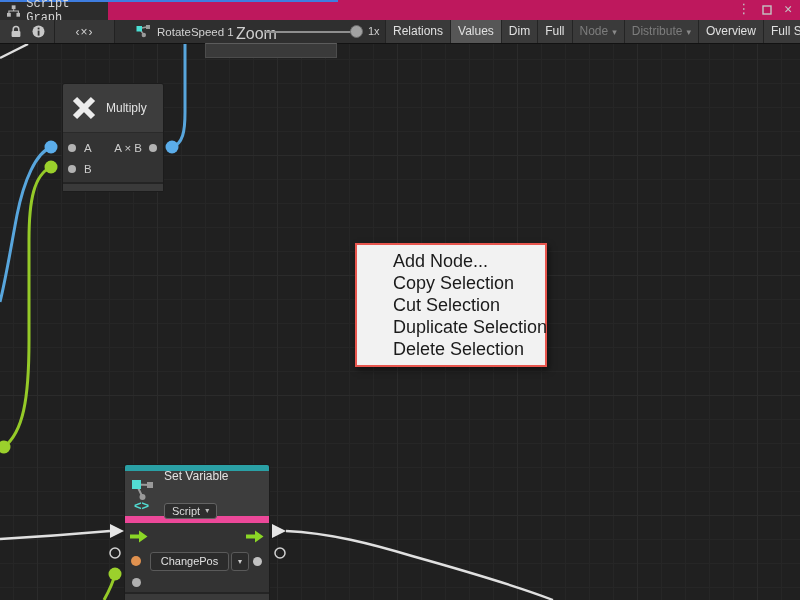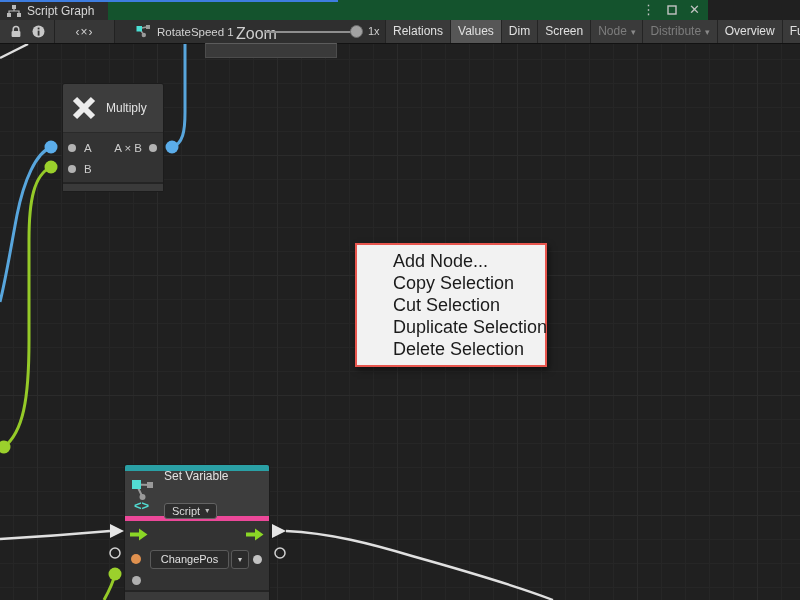--- a/index.html
+++ b/index.html
@@ -1,21 +1,21 @@
 <!DOCTYPE html>
 <html><head>
 <meta charset="utf-8">
 <style>
   * { margin:0; padding:0; box-sizing:border-box; }
   body { background:#111; font-family:"Liberation Sans", sans-serif; }
   .stage { position:relative; width:800px; height:600px; overflow:hidden;
            background:#202020; color:#ddd; font-size:12px; -webkit-font-smoothing:antialiased; }
 
   
-  .tabbar { position:absolute; left:0; top:0; width:708px; height:20px; background:#14532d; z-index:6; }
+  .tabbar { position:absolute; left:0; top:0; width:800px; height:20px; background:#be185d; z-index:6;font-family:Liberation Mono, monospace; }
   .tab-accent { position:absolute; left:0; top:0; width:338px; height:2px; background:#3e7de0; }
   .tab { position:absolute; left:0; top:2px; width:108px; height:18px; background:#2c2c2c;
          display:flex; align-items:center; padding-left:7px; gap:6px; color:#d6d6d6; }
   .win-controls { position:absolute; right:8px; top:0; height:20px; display:flex; align-items:center;
                   gap:12px; color:#c4c4c4; }
   .win-controls .glyph { font-size:13px; line-height:20px; cursor:default; }
 
   
   .toolbar { position:absolute; left:0; top:20px; width:800px; height:24px; background:#2f2f2f;
              border-bottom:1px solid #121212; z-index:6; font-size:12px; }
@@ -70,21 +70,21 @@
   .node-multiply .node-footer { height:9px; }
 
   .node-setvar { left:125px; top:421px; width:144px; height:190px; }
   .teal-bar { height:6px; background:#2aa0a5; border-radius:2px 2px 0 0; }
   .node-setvar .node-header { height:45px; padding-left:6px; gap:7px; border-radius:0; }
   .sv-col { display:flex; flex-direction:column; gap:20px; }
   .sv-title { color:#e2e2e2; font-size:12px; }
   .dropdown { display:inline-flex; align-items:center; gap:5px; background:#2d2d2d; border:1px solid #636363;
               border-radius:3px; padding:1px 7px; color:#dcdcdc; font-size:11px; width:max-content; }
   .dropdown .dd { font-size:8px; color:#bbb; }
-  .node-setvar .node-body { border-top:5px solid #ec4899; }
+  .node-setvar .node-body { border-top:7px solid #ec4899; }
   .flow-row { height:26px; display:flex; align-items:center; justify-content:space-between; padding:0 5px; }
   .val-row { height:24px; display:flex; align-items:center; }
   .dot-orange { width:10px; height:10px; border-radius:50%; background:#e0914f; margin-left:6px; }
   .var-dropdown { margin-left:9px; height:19px; width:79px; background:#2b2b2b; border:1px solid #5a5a5a;
                   border-radius:3px; color:#e0e0e0; font-size:11px; display:flex; align-items:center;
                   justify-content:center; }
   .var-dd-btn { margin-left:2px; height:19px; width:18px; background:#2b2b2b; border:1px solid #5a5a5a;
                 border-radius:3px; display:flex; align-items:center; justify-content:center;
                 font-size:8px; color:#ccc; }
   .dot-gray-r { width:9px; height:9px; border-radius:50%; background:#c2c2c2; margin-left:auto; margin-right:7px; }
@@ -151,21 +151,21 @@
       </div>
       <span class="zoom-label">Zoom</span>
       <div class="zoom-track"></div>
       <div class="zoom-knob"></div>
       <span class="zoom-value">1x</span>
     </div>
     <div class="tb-buttons">
       <div class="tb-btn"><span>Relations</span></div>
       <div class="tb-btn active"><span>Values</span></div>
       <div class="tb-btn"><span>Dim</span></div>
-      <div class="tb-btn"><span>Screen</span></div>
+      <div class="tb-btn"><span>Full</span></div>
       <div class="tb-btn disabled">
         <span>Node</span><span class="dd">▾</span>
       </div>
       <div class="tb-btn disabled">
         <span>Distribute</span><span class="dd">▾</span>
       </div>
       <div class="tb-btn"><span>Overview</span></div>
       <div class="tb-btn"><span>Full Screen</span></div>
     </div>
   </div>

